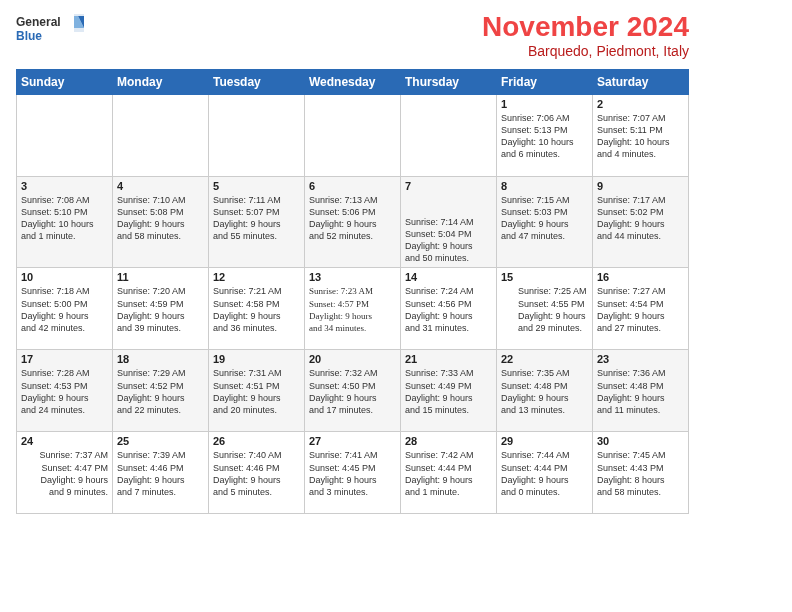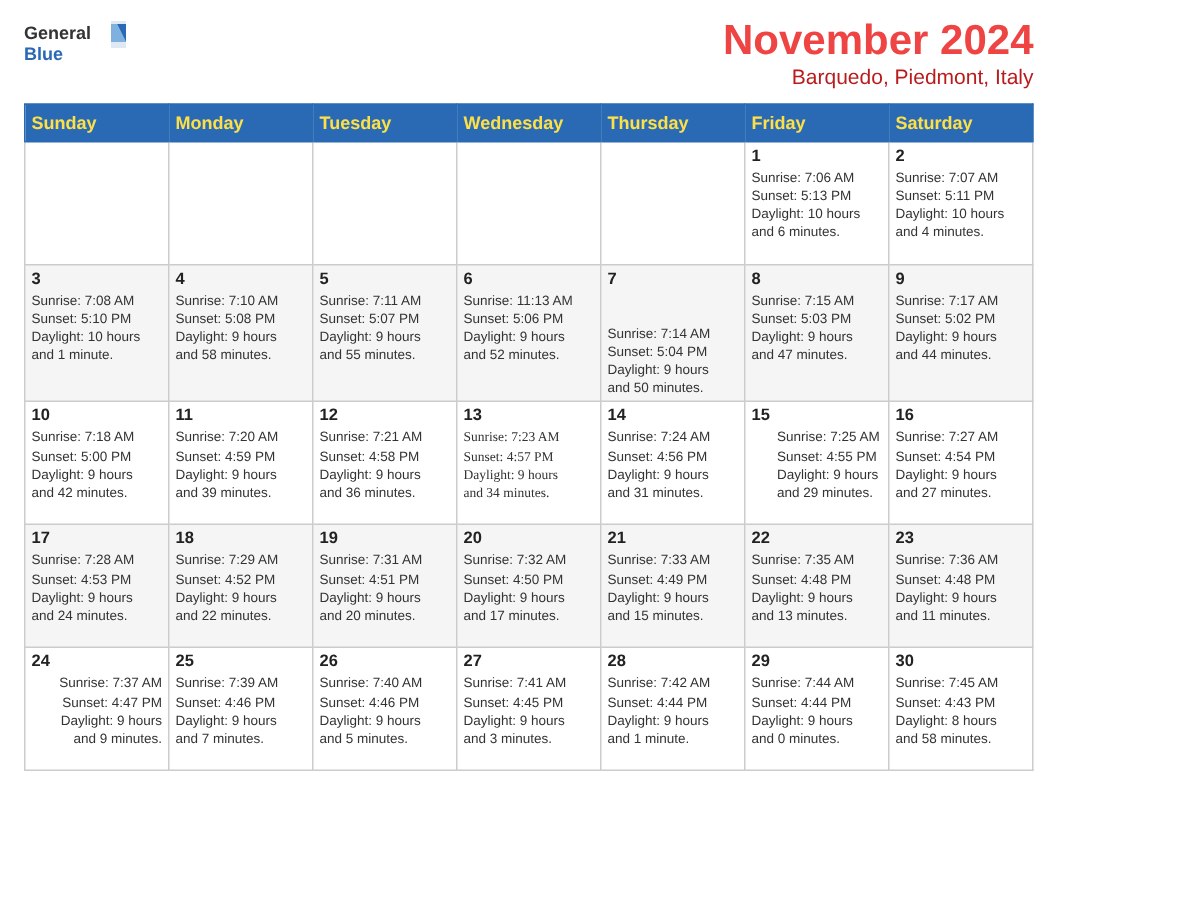--- a/index.html
+++ b/index.html
@@ -39,21 +39,21 @@
       font-size: 14px;
       font-weight: normal;
       color: #b91c1c;
     }
     .calendar {
       width: 100%;
       border-collapse: collapse;
     }
     .calendar thead tr th {
       background-color: #2a6ab5;
-      color: #fde047;
+      color: #ffffff;
       font-size: 12px;
       font-weight: bold;
       padding: 5px 4px;
       border: 1px solid #2a6ab5;
       text-align: left;
     }
     .calendar tbody tr td {
       border: 1px solid #ccc;
       vertical-align: top;
       padding: 3px 4px;
@@ -151,21 +151,21 @@
           </td>
           <td>
             <span class="day-num">5</span>
             <div class="day-info" style="white-space: pre-line;">Sunrise: 7:11 AM
 Sunset: 5:07 PM
 Daylight: 9 hours
 and 55 minutes.</div>
           </td>
           <td>
             <span class="day-num">6</span>
-            <div class="day-info" style="white-space: pre-line;">Sunrise: 11:13 AM
+            <div class="day-info" style="white-space: pre-line;">Sunrise: 7:13 AM
 Sunset: 5:06 PM
 Daylight: 9 hours
 and 52 minutes.</div>
           </td>
           <td>
             <span class="day-num">7</span>
             <div class="day-info" style="white-space: pre-line; margin-top: 24px;">Sunrise: 7:14 AM
 Sunset: 5:04 PM
 Daylight: 9 hours
 and 50 minutes.</div>

